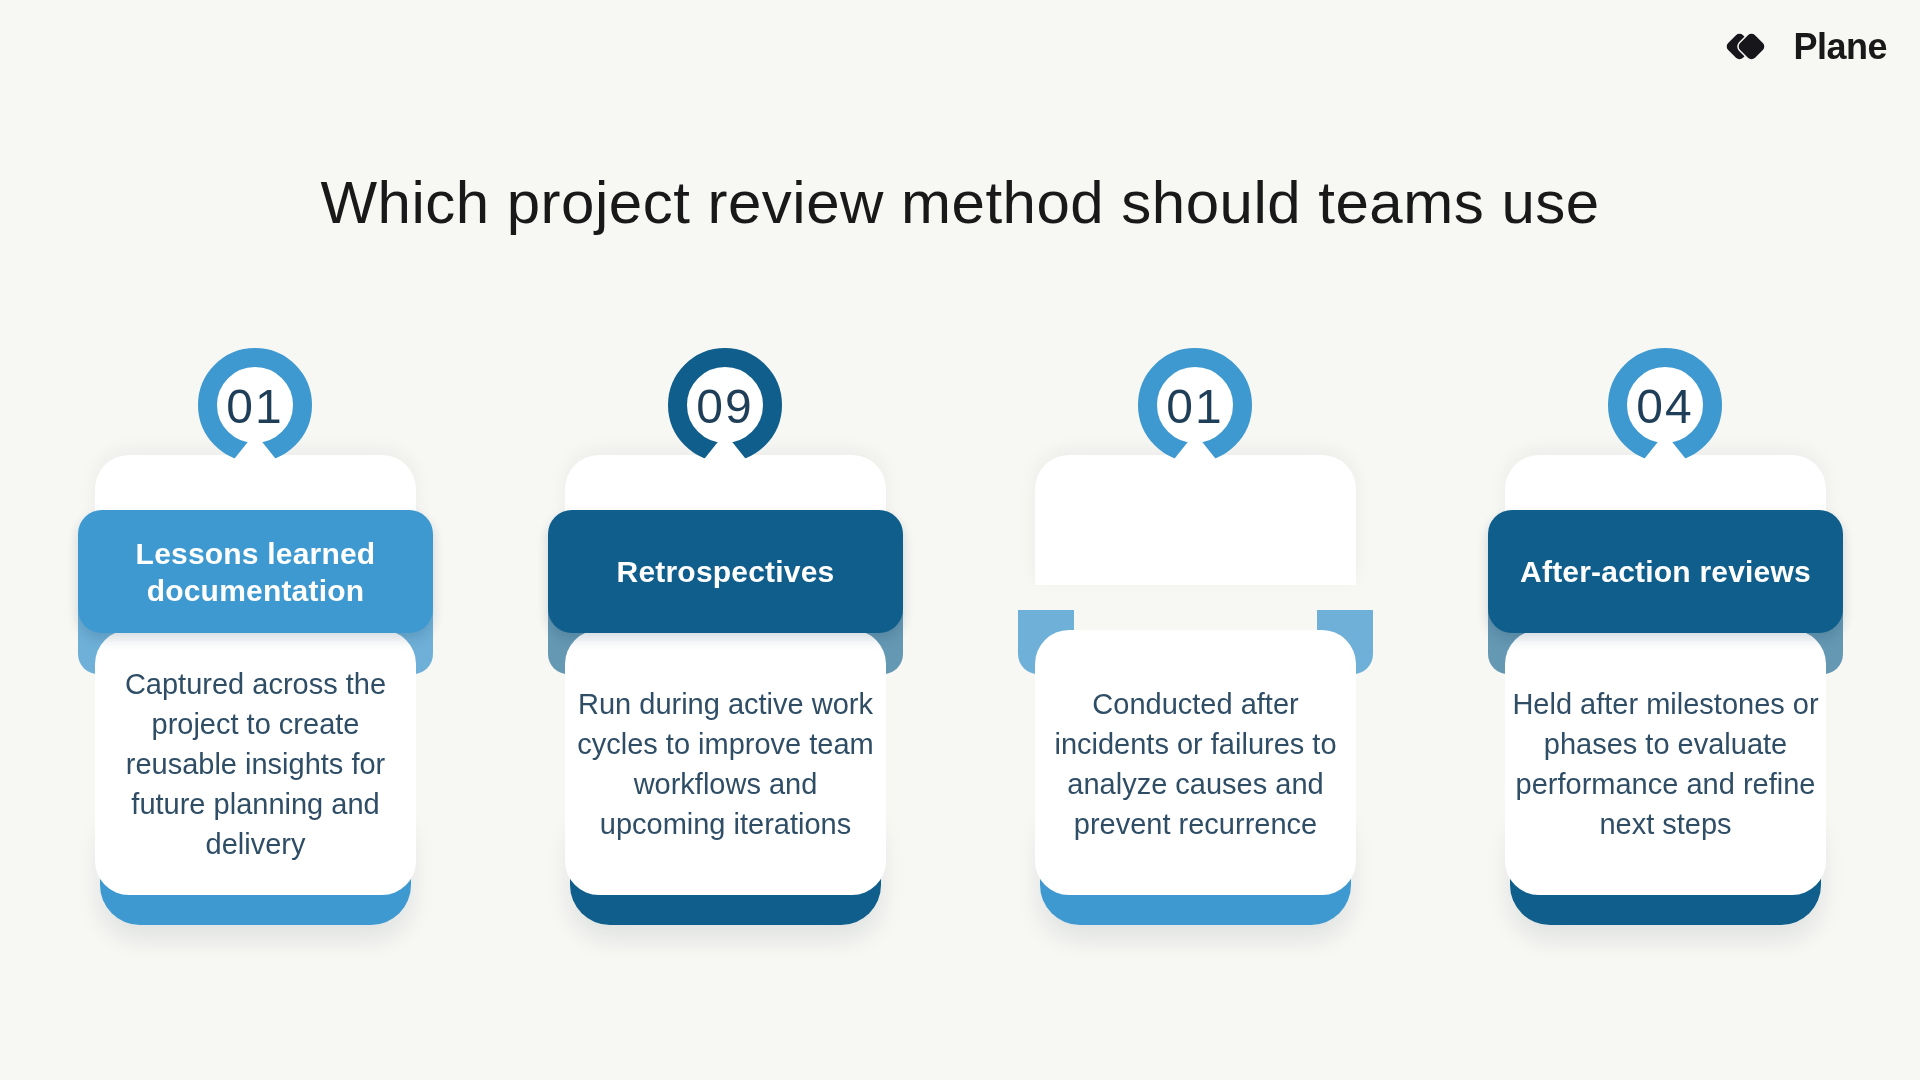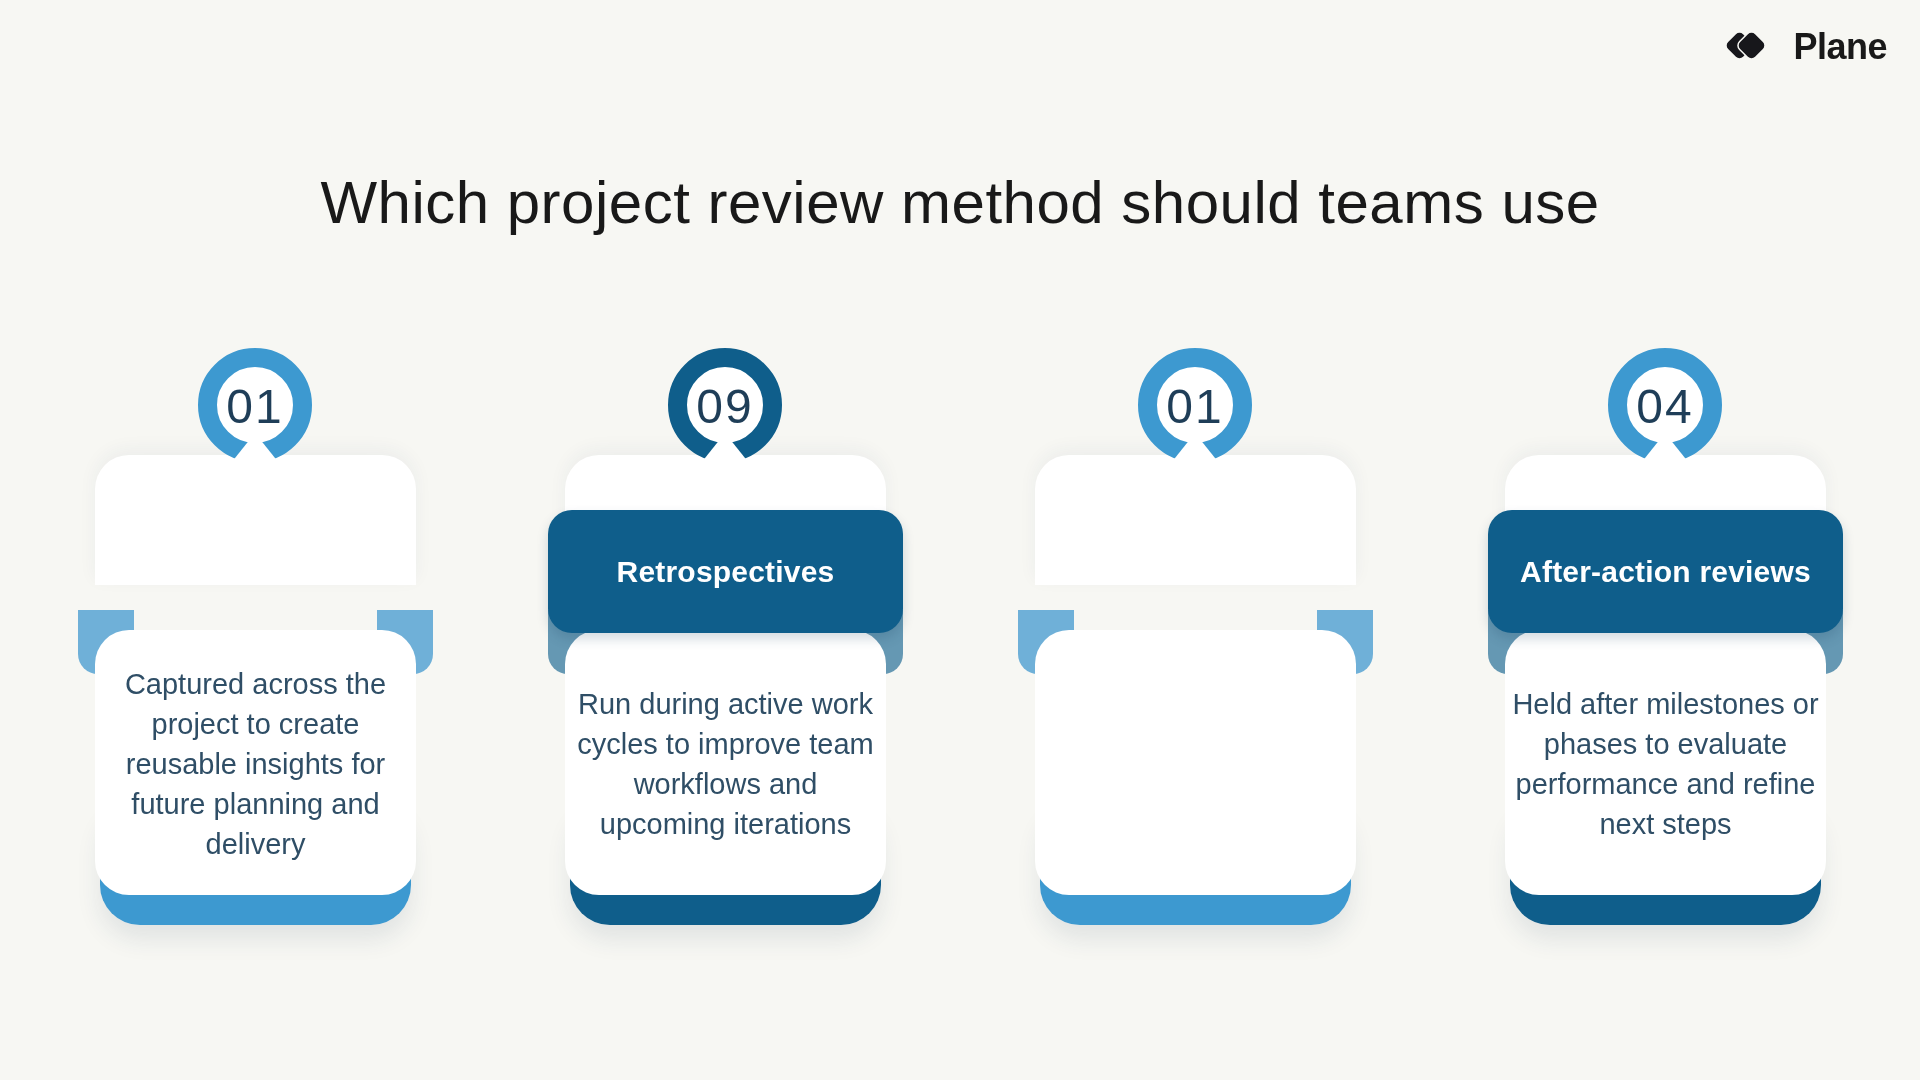--- a/index.html
+++ b/index.html
@@ -4,21 +4,21 @@
 <style>
   html,body { margin:0; padding:0; }
   body { font-family: "Liberation Sans", "DejaVu Sans", sans-serif; }
   .canvas {
     position:relative; width:1920px; height:1080px;
     background: var(--page-bg, #f7f7f3);
     overflow:hidden;
   }
 
   
-  .brand { position:absolute; top:26px; right:33px; display:flex; align-items:center; gap:22px; }
+  .brand { position:absolute; top:26px; right:33px; display:flex; align-items:flex-end; gap:22px; }
   .brand-mark { display:block; }
   .brand-name { font-size:36px; font-weight:700; letter-spacing:-0.5px; color:var(--title-text,#191919); }
 
   
   .page-title {
     position:absolute; top:168px; left:0; width:100%;
     text-align:center; font-size:60px; font-weight:400;
     letter-spacing:0.5px; color:var(--title-text,#191919);
   }
 
@@ -93,20 +93,23 @@
   </div>
 
   <div class="page-title">Which project review method should teams use</div>
 
   <div class="card c0 theme-light">
     <div class="bottom-bar"></div>
     <div class="fold-tail left"></div>
     <div class="fold-tail right"></div>
     <div class="white-top"></div>
     <div class="white-body"></div>
+    <div class="ribbon">
+      <div class="ribbon-title">Lessons learned documentation</div>
+    </div>
     <div class="card-desc">Captured across the project to create reusable insights for future planning and delivery</div>
     <svg class="ring-wrap ring-theme ring-light" viewBox="0 0 130 130" width="130" height="130" aria-hidden="true">
       <circle cx="65" cy="62" r="47.5" fill="#ffffff" stroke="currentColor" stroke-width="19"></circle>
       <polygon points="33,130 97,130 65,90" fill="#ffffff"></polygon>
     </svg>
     <div class="ring-number">01</div>
   </div>
 
   <div class="card c1 theme-dark">
     <div class="bottom-bar"></div>
@@ -124,20 +127,21 @@
     </svg>
     <div class="ring-number">09</div>
   </div>
 
   <div class="card c2 theme-light">
     <div class="bottom-bar"></div>
     <div class="fold-tail left"></div>
     <div class="fold-tail right"></div>
     <div class="white-top"></div>
     <div class="white-body"></div>
+    <div class="card-desc">Conducted after incidents or failures to analyze causes and prevent recurrence</div>
     <svg class="ring-wrap ring-theme ring-light" viewBox="0 0 130 130" width="130" height="130" aria-hidden="true">
       <circle cx="65" cy="62" r="47.5" fill="#ffffff" stroke="currentColor" stroke-width="19"></circle>
       <polygon points="33,130 97,130 65,90" fill="#ffffff"></polygon>
     </svg>
     <div class="ring-number">01</div>
   </div>
 
   <div class="card c3 theme-dark">
     <div class="bottom-bar"></div>
     <div class="fold-tail left"></div>

